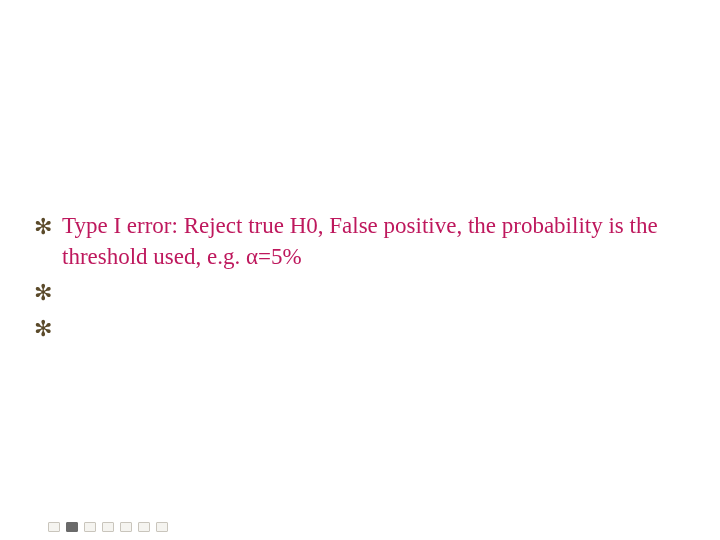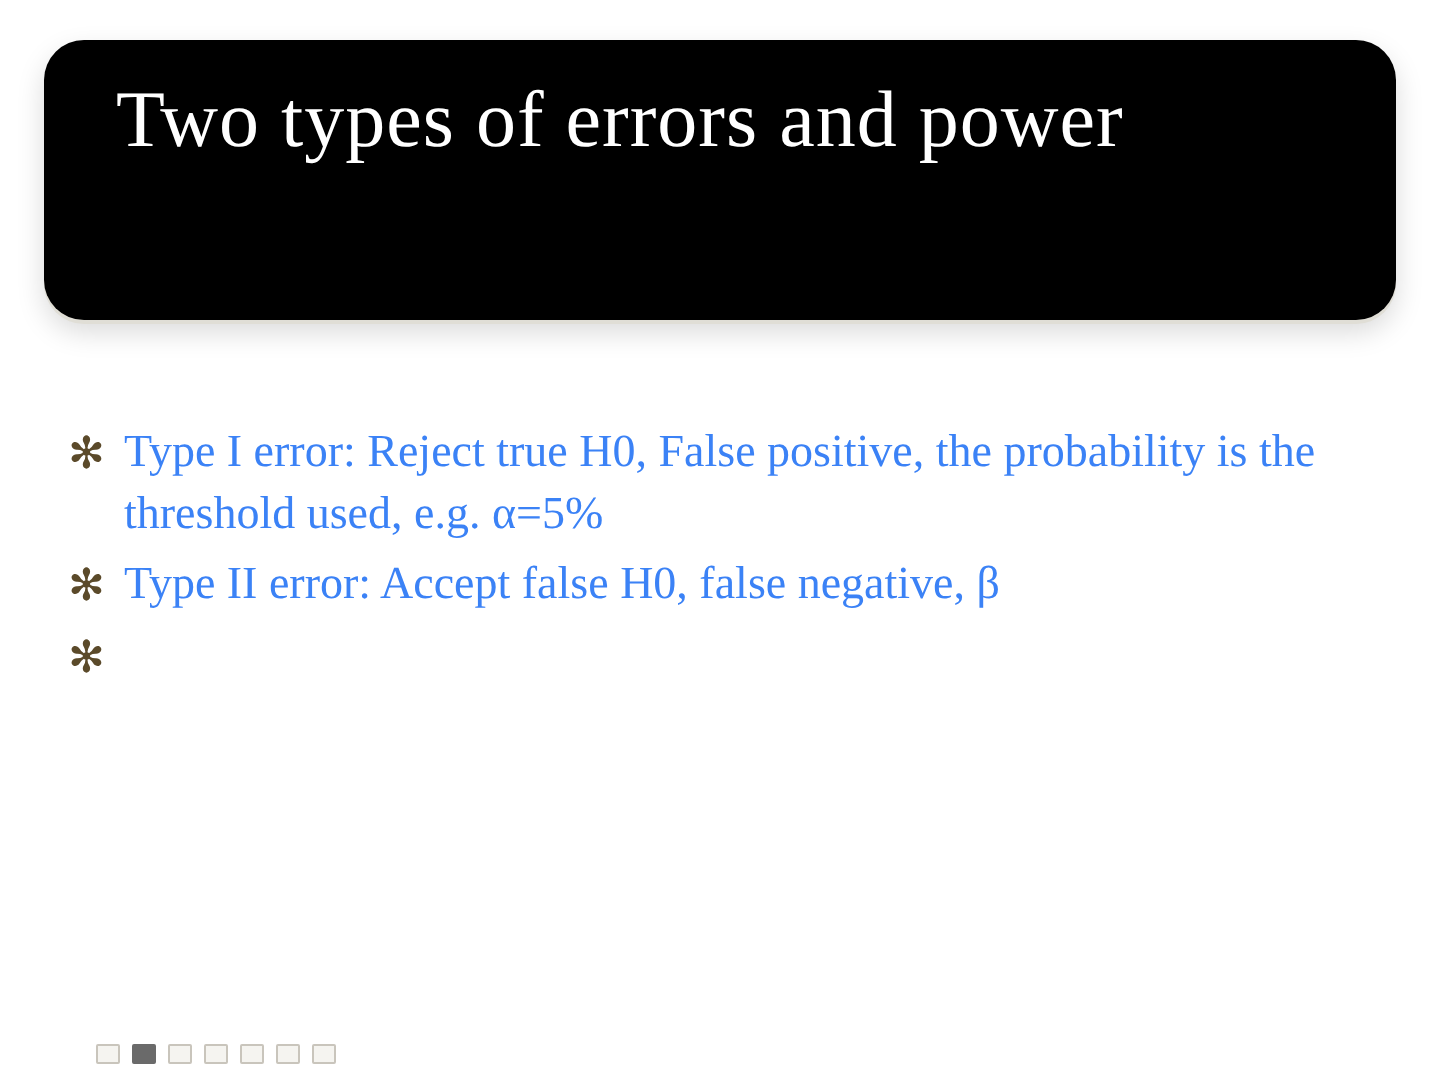--- a/index.html
+++ b/index.html
@@ -56,21 +56,21 @@
     flex: 0 0 28px;
     color: #5b4a2a;
     font-size: 22px;
     line-height: 30px;
     text-align: left;
     padding-top: 2px;
   }
   .bullet-text {
     font-size: 23px;
     line-height: 31px;
-    color: #3b82f6;
+    color: #be185d;
   }
   .thumbs {
     position: absolute;
     bottom: 8px;
     left: 48px;
     display: flex;
     gap: 6px;
   }
   .thumb {
     width: 10px;
@@ -82,34 +82,30 @@
   .thumb.dark {
     background: #6a6a6a;
     border-color: #6a6a6a;
   }
 </style>
 </head>
 <body>
 
 <div class="slide">
 
-  <div class="title-band">
-    <div class="title-text">Two types of errors and power</div>
-  </div>
 
   <div class="body">
 
     <div class="bullet-row">
       <span class="bullet-glyph">✻</span>
       <span class="bullet-text">Type I error: Reject true H0, False positive, the probability is the threshold used, e.g. α=5%</span>
     </div>
 
     <div class="bullet-row">
       <span class="bullet-glyph">✻</span>
-      <span class="bullet-text">Type II error: Accept false H0, false negative, β</span>
     </div>
 
     <div class="bullet-row">
       <span class="bullet-glyph">✻</span>
     </div>
 
   </div>
 
   <div class="thumbs">
     <span class="thumb"></span>

